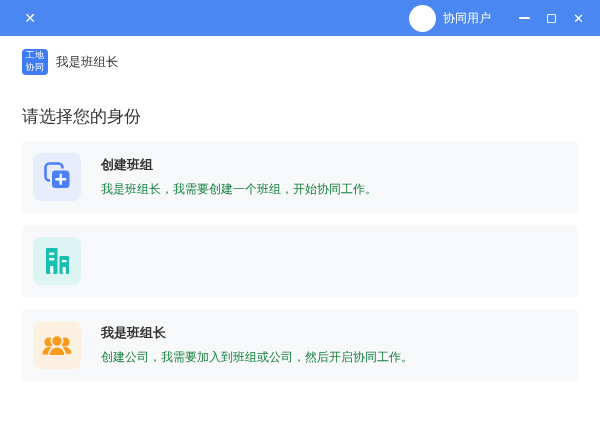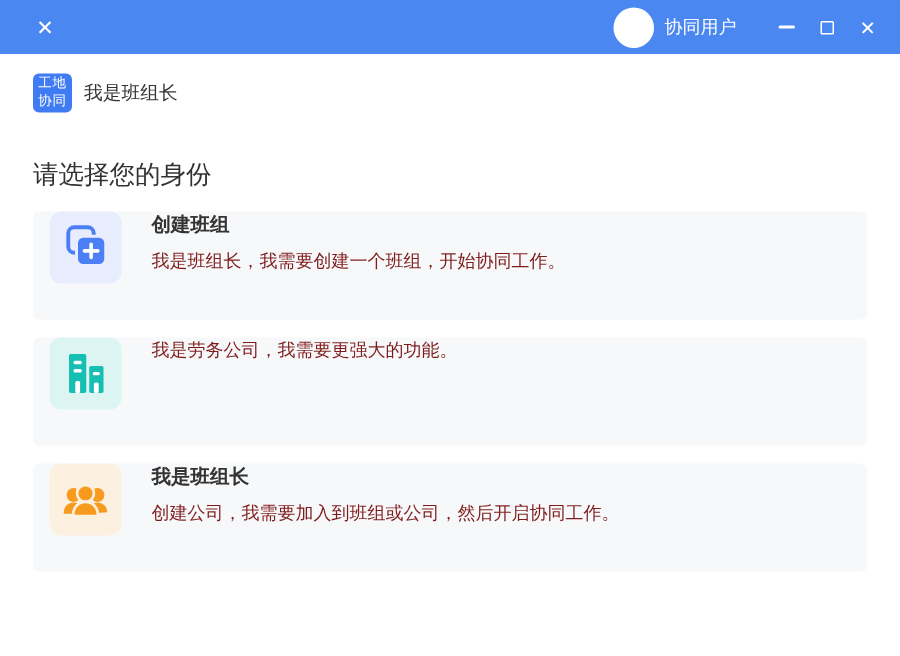--- a/index.html
+++ b/index.html
@@ -43,32 +43,32 @@
   }
   .app-name { margin-left:8px; font-size:12.5px; color:#333; }
 
   
   .heading { padding:30px 22px 0 22px; font-size:17px; color:#333; }
 
   
   .cards { padding:13px 22px 0 22px; }
   .card {
     height:72px; background:#f7f8fa; border-radius:4px; display:flex;
-    align-items:flex-start; padding-left:11px; margin-bottom:12px; cursor:pointer;
+    align-items:center; padding-left:11px; margin-bottom:12px; cursor:pointer;
   }
   .card-icon {
     width:48px; height:48px; border-radius:8px; flex:0 0 48px;
     display:flex; align-items:center; justify-content:center;
   }
   .card-icon.blue   { background:#e7edfc; }
   .card-icon.teal   { background:#dcf5f2; }
   .card-icon.orange { background:#fcf1e1; }
   .card-text { margin-left:20px; }
   .card-title { font-size:13px; font-weight:bold; color:#333; margin-bottom:7px; }
-  .card-desc  { font-size:12px; color:#7f1d1d; }
+  .card-desc  { font-size:12px; color:#15803d; }
 </style>
 </head>
 <body>
 
 <div class="window">
 
   <div class="titlebar">
     <div class="tb-left-close">✕</div>
     <div class="tb-right">
       <div class="avatar"></div>
@@ -117,21 +117,20 @@
           <rect x="13" y="11" width="11.5" height="26" rx="1.2" fill="#16bfb2"></rect>
           <rect x="26.5" y="19" width="9.5" height="18" rx="1.2" fill="#16bfb2"></rect>
           <rect x="16" y="15.5" width="5.5" height="2.4" rx="1" fill="#ffffff"></rect>
           <rect x="16" y="21" width="5.5" height="2.4" rx="1" fill="#ffffff"></rect>
           <rect x="28.8" y="23" width="4.8" height="2.2" rx="1" fill="#ffffff"></rect>
           <rect x="17.2" y="29" width="3.2" height="8" rx="1" fill="#ffffff"></rect>
           <rect x="29.6" y="30" width="3.2" height="7" rx="1" fill="#ffffff"></rect>
         </svg>
       </div>
       <div class="card-text">
-        <div class="card-desc">我是劳务公司，我需要更强大的功能。</div>
       </div>
     </div>
 
     <div class="card">
       <div class="card-icon orange">
         <svg width="48" height="48" viewBox="0 0 48 48">
           <circle cx="16" cy="21" r="4.6" fill="#f79a1e"></circle>
           <circle cx="32" cy="21" r="4.6" fill="#f79a1e"></circle>
           <path d="M9.5 33.5v-1a6.5 6.5 0 0 1 13 0v1z" fill="#f79a1e"></path>
           <path d="M25.5 33.5v-1a6.5 6.5 0 0 1 13 0z" fill="#f79a1e"></path>

